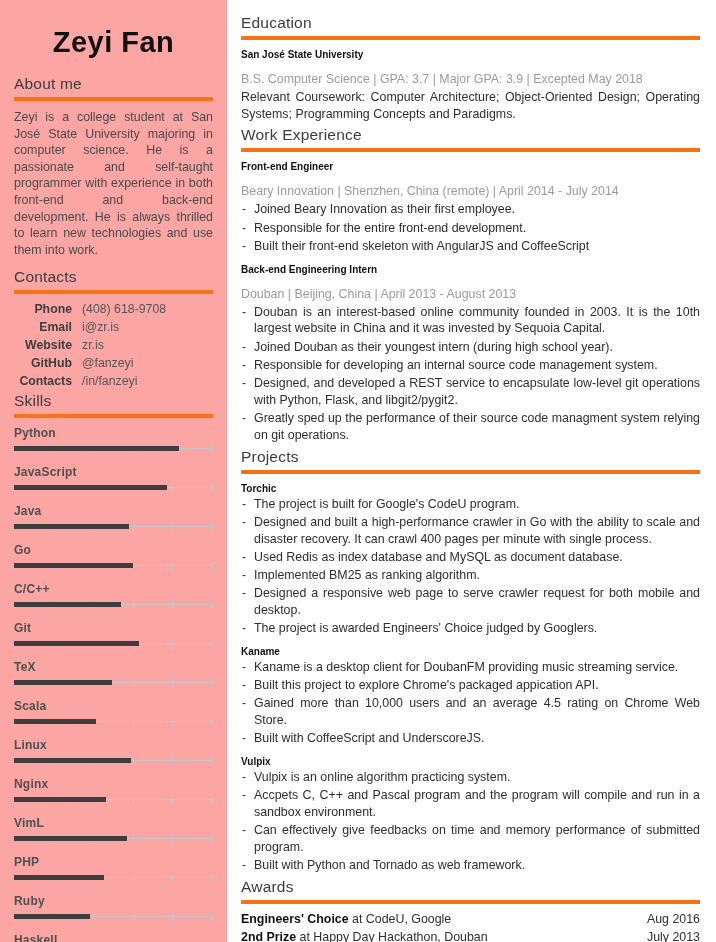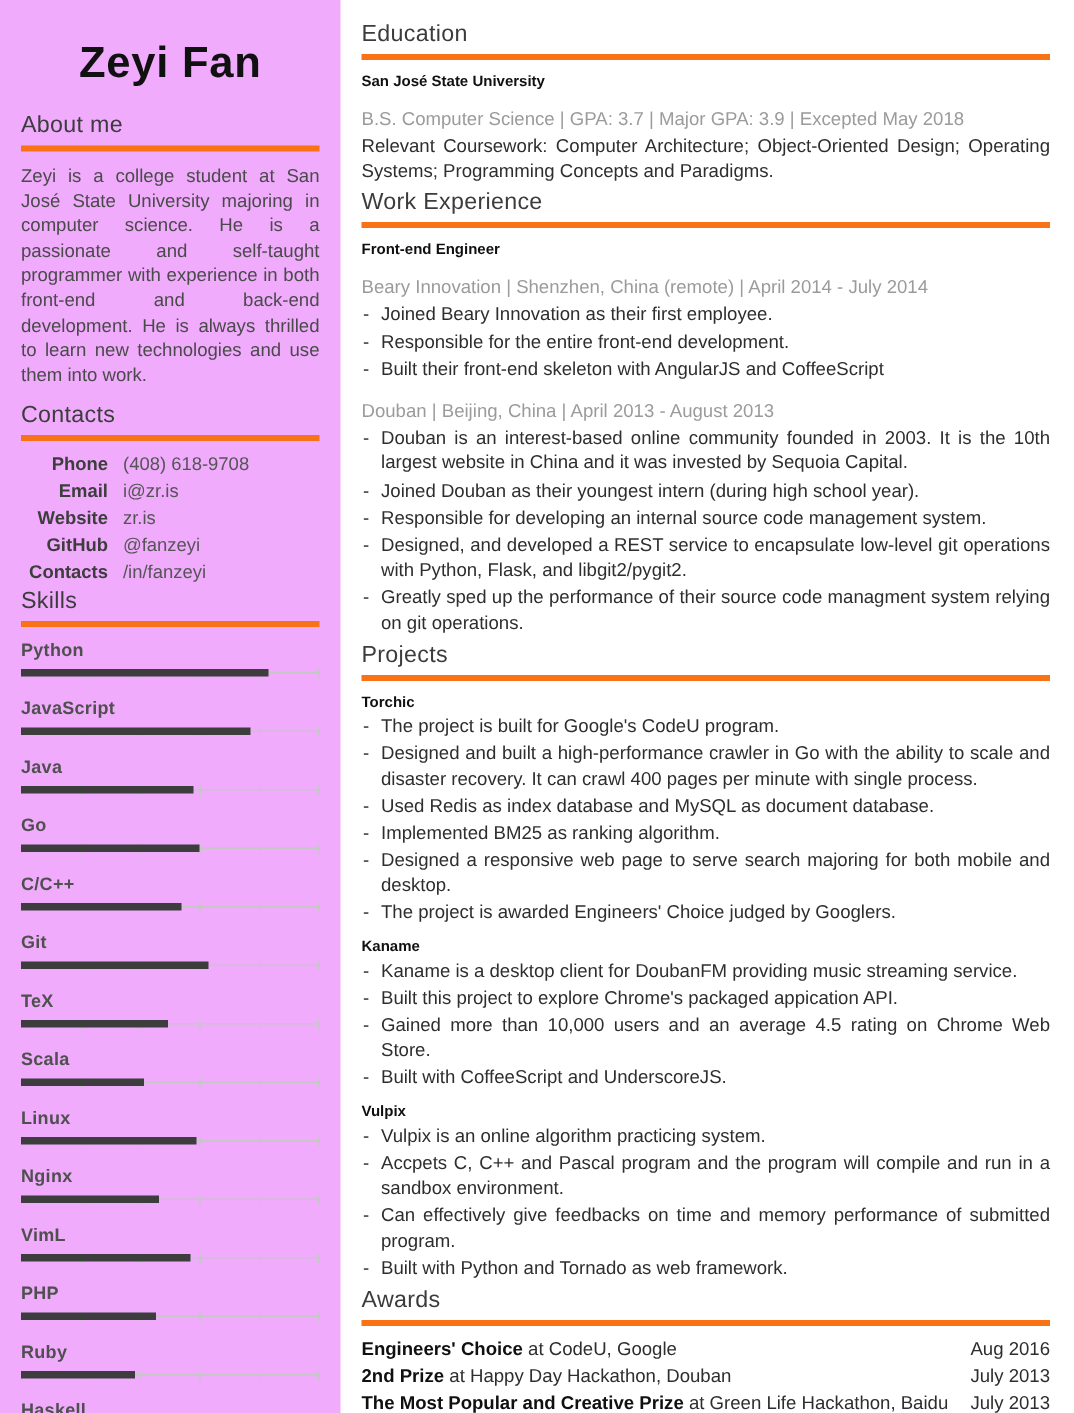--- a/index.html
+++ b/index.html
@@ -8,21 +8,21 @@
     overflow: hidden;
     background: #ffffff;
     font-family: "Liberation Sans", sans-serif;
     color: #333;
   }
   .page { display: flex; width: 716px; height: 942px; }
 
   
   aside.sidebar {
     width: 227px; min-width: 227px;
-    background: #f0abfc;
+    background: #fca5a5;
     box-sizing: border-box;
     padding: 12px 14px 10px 14px;
   }
   h1.name {
     font-size: 29px; font-weight: bold; color: #111;
     text-align: center; margin: 14px 0 16px 0; letter-spacing: 0.5px;
   }
   h2.sec {
     font-size: 15.5px; font-weight: normal; color: #3c3c3c;
     margin: 14px 0 8px 0; padding-bottom: 4px;
@@ -277,20 +277,21 @@
 
                 <li>Joined Beary Innovation as their first employee.</li>
 
                 <li>Responsible for the entire front-end development.</li>
 
                 <li>Built their front-end skeleton with AngularJS and CoffeeScript</li>
               </ul>
           </div>
 
           <div class="job">
+            <h3 class="entry-title">Back-end Engineering Intern</h3>
             <div class="meta">Douban | Beijing, China | April 2013 - August 2013</div>
             <ul class="bullets">
 
                 <li>Douban is an interest-based online community founded in 2003. It is the 10th largest website in China and it was invested by Sequoia Capital.</li>
 
                 <li>Joined Douban as their youngest intern (during high school year).</li>
 
                 <li>Responsible for developing an internal source code management system.</li>
 
                 <li>Designed, and developed a REST service to encapsulate low-level git operations with Python, Flask, and libgit2/pygit2.</li>
@@ -310,21 +311,21 @@
             <ul class="bullets">
 
                 <li>The project is built for Google's CodeU program.</li>
 
                 <li>Designed and built a high-performance crawler in Go with the ability to scale and disaster recovery. It can crawl 400 pages per minute with single process.</li>
 
                 <li>Used Redis as index database and MySQL as document database.</li>
 
                 <li>Implemented BM25 as ranking algorithm.</li>
 
-                <li>Designed a responsive web page to serve search majoring for both mobile and desktop.</li>
+                <li>Designed a responsive web page to serve crawler request for both mobile and desktop.</li>
 
                 <li>The project is awarded Engineers' Choice judged by Googlers.</li>
               </ul>
           </div>
 
           <div class="project">
             <h3 class="entry-title">Kaname</h3>
             <ul class="bullets">
 
                 <li>Kaname is a desktop client for DoubanFM providing music streaming service.</li>

